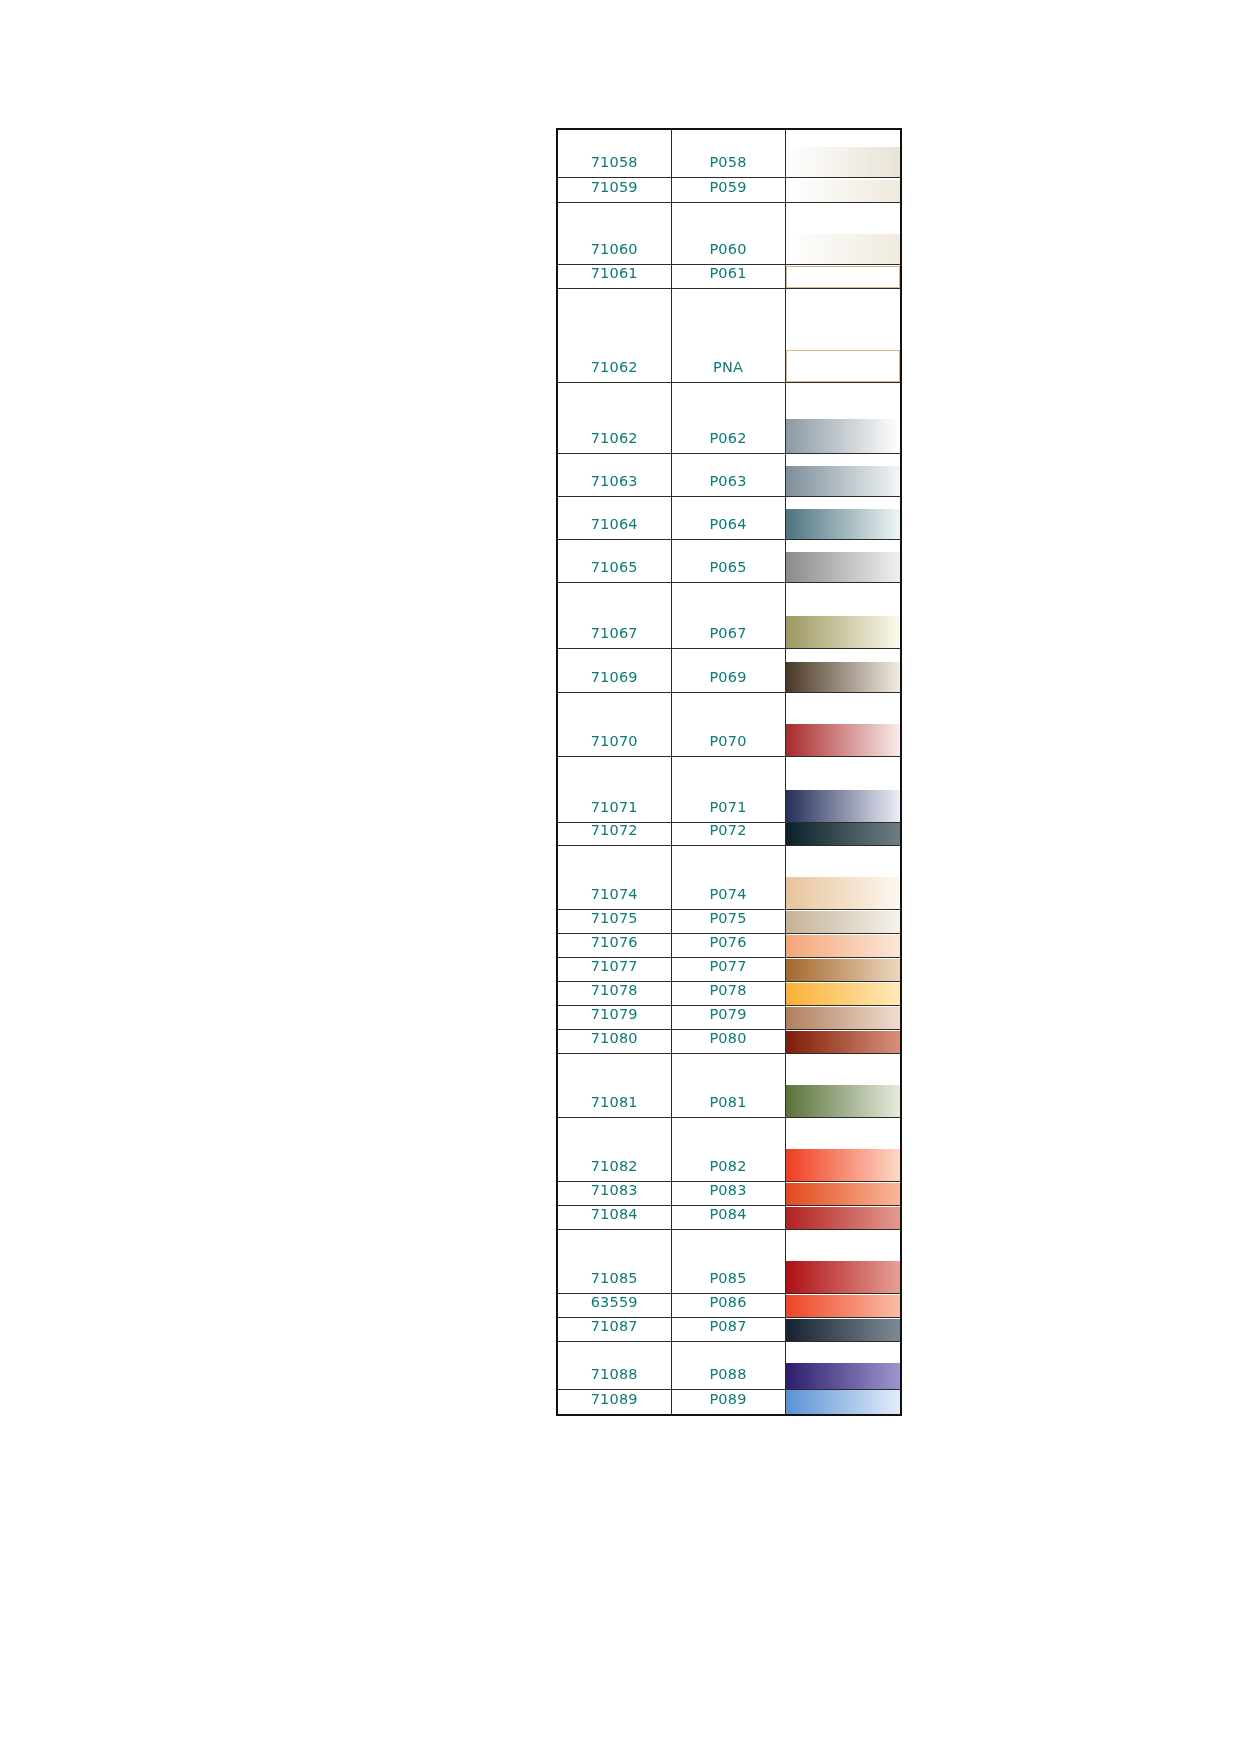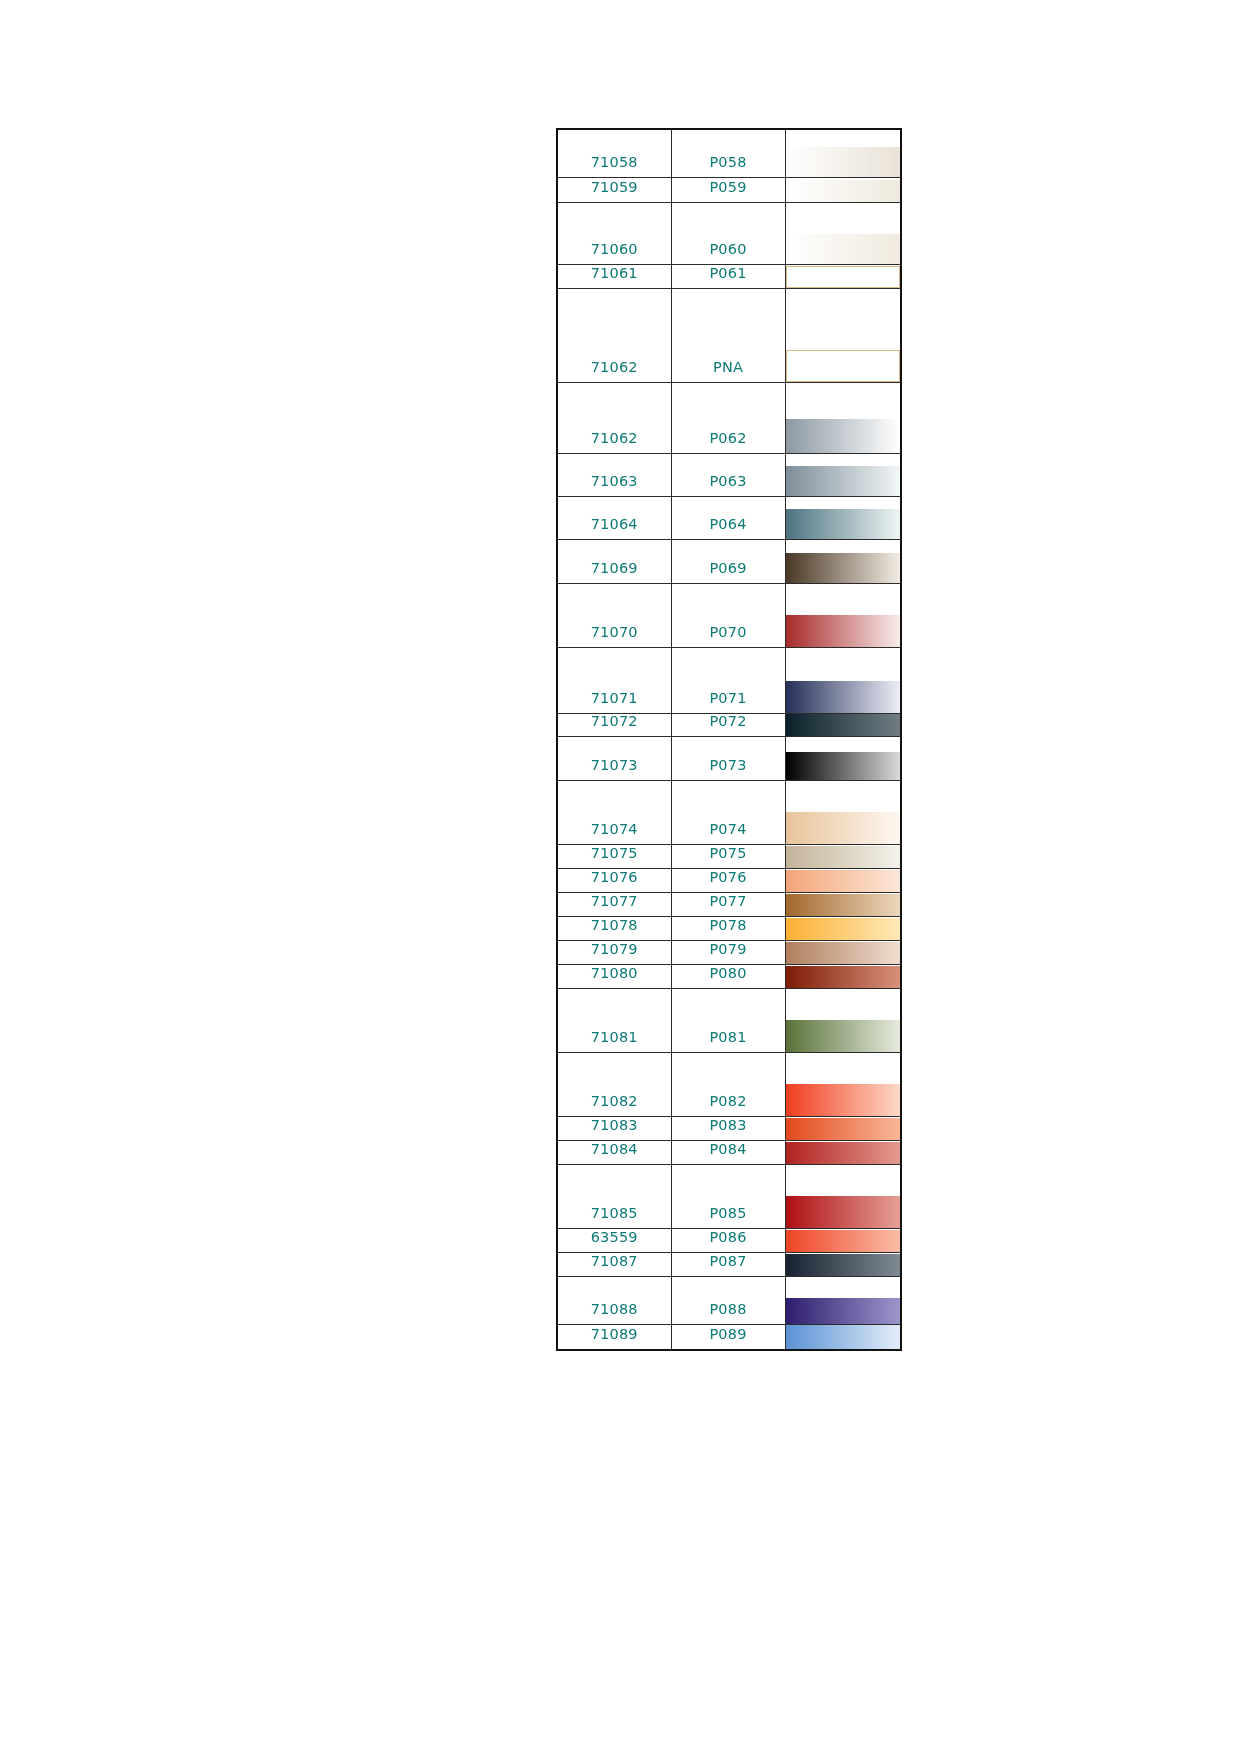--- a/index.html
+++ b/index.html
@@ -165,20 +165,42 @@
           <td>
             <span class="cell-txt">71064</span>
           </td>
           <td>
             <span class="cell-txt">P064</span>
           </td>
           <td class="sw">
             <span class="bar" style="height: 30px; background: linear-gradient(to right, rgb(77, 116, 128) 0%, rgb(238, 245, 245) 100%);"></span>
           </td>
         </tr>
+        <tr style="height: 43px;">
+          <td>
+            <span class="cell-txt">71065</span>
+          </td>
+          <td>
+            <span class="cell-txt">P065</span>
+          </td>
+          <td class="sw">
+            <span class="bar" style="height: 30px; background: linear-gradient(to right, rgb(139, 139, 139) 0%, rgb(240, 240, 240) 100%);"></span>
+          </td>
+        </tr>
+        <tr style="height: 66px;">
+          <td>
+            <span class="cell-txt">71067</span>
+          </td>
+          <td>
+            <span class="cell-txt">P067</span>
+          </td>
+          <td class="sw">
+            <span class="bar" style="height: 32px; background: linear-gradient(to right, rgb(158, 151, 96) 0%, rgb(251, 250, 236) 100%);"></span>
+          </td>
+        </tr>
         <tr style="height: 44px;">
           <td>
             <span class="cell-txt">71069</span>
           </td>
           <td>
             <span class="cell-txt">P069</span>
           </td>
           <td class="sw">
             <span class="bar" style="height: 30px; background: linear-gradient(to right, rgb(74, 56, 38) 0%, rgb(242, 236, 226) 100%);"></span>
           </td>
@@ -207,31 +229,20 @@
         </tr>
         <tr style="height: 22px;">
           <td>
             <span class="cell-txt">71072</span>
           </td>
           <td>
             <span class="cell-txt">P072</span>
           </td>
           <td class="sw">
             <span class="bar" style="height: 22px; background: linear-gradient(to right, rgb(10, 32, 41) 0%, rgb(112, 126, 132) 100%);"></span>
-          </td>
-        </tr>
-        <tr style="height: 44px;">
-          <td>
-            <span class="cell-txt">71073</span>
-          </td>
-          <td>
-            <span class="cell-txt">P073</span>
-          </td>
-          <td class="sw">
-            <span class="bar" style="height: 28px; background: linear-gradient(to right, rgb(0, 0, 0) 0%, rgb(217, 217, 217) 100%);"></span>
           </td>
         </tr>
         <tr style="height: 64px;">
           <td>
             <span class="cell-txt">71074</span>
           </td>
           <td>
             <span class="cell-txt">P074</span>
           </td>
           <td class="sw">

